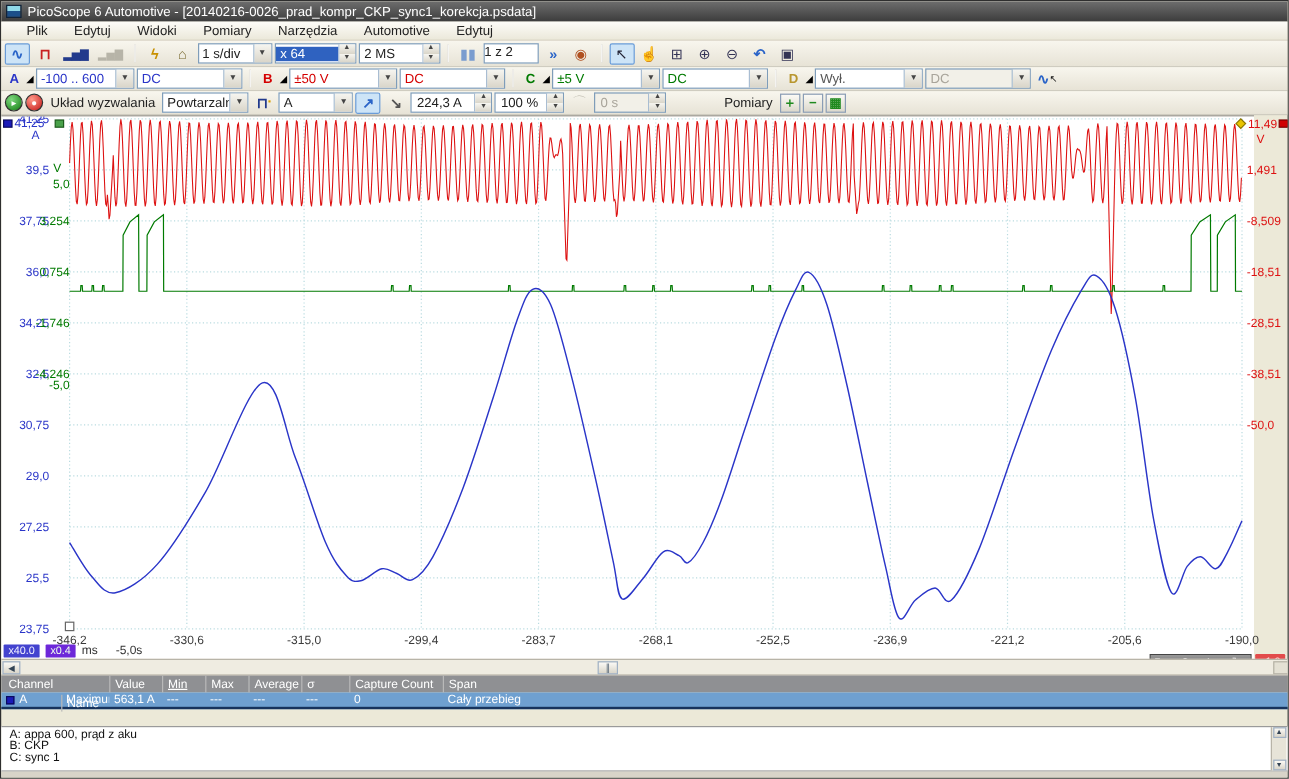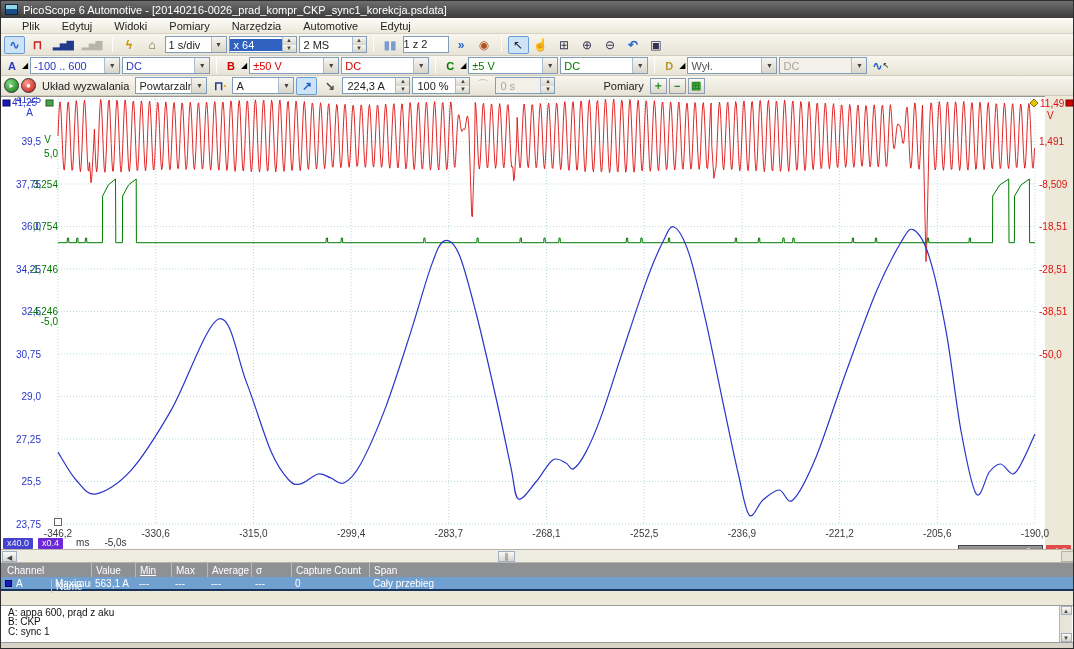--- a/index.html
+++ b/index.html
@@ -38,21 +38,21 @@
 .play{background:radial-gradient(circle at 35% 30%,#7fd87f,#0f7a0f)}
 .stop{background:radial-gradient(circle at 35% 30%,#ff9a8a,#c41414)}
 .mbtn{width:17px;height:16px;border:1px solid #8a9db5;background:linear-gradient(#fbfaf6,#dcd8cc);display:flex;align-items:center;justify-content:center;font-weight:bold;color:#1f8a1f;font-size:11px}
 
 .chart{position:absolute;top:95px;left:0;width:1044px;height:453px;background:#fff;border-top:1px solid #98958a}
 .chart svg{position:absolute;top:0;left:0}
 svg text{font-family:"Liberation Sans",sans-serif}
 .badges{position:absolute;top:440px;left:2px;display:flex;gap:5px;align-items:baseline;font-size:9px}
 .badge{padding:0 4px;height:11px;line-height:11px;color:#eef;border-radius:1px}
 .bA{background:#4343cf}.bC{background:#6d28d9;color:#efe}
-.msl{color:#333;font-size:10px;margin-left:8px}
+.msl{color:#333;font-size:10px;}
 .ofs{color:#333;font-size:10px;margin-left:10px}
 .zobar{position:absolute;top:448px;left:957px;width:85px;height:13px;background:linear-gradient(#9a9a9a,#5c5c5c);color:#fff;font-size:8px;display:flex;align-items:center;padding:0 3px;gap:4px;border:1px solid #444}
 .zobar .t{flex:1;white-space:nowrap}
 .zobar .ic{font-size:8px;line-height:8px}
 .x1b{position:absolute;top:448px;left:1045px;width:25px;height:12px;background:#e24b4b;color:#ffdede;font-size:9px;text-align:center;line-height:12px;border-radius:1px}
 
 .hscroll{position:absolute;top:548px;left:0;width:1074px;height:14px;background:#efece1;border-top:1px solid #b8b4a8;border-bottom:1px solid #b8b4a8}
 .harrow{position:absolute;left:1px;top:1px;width:15px;height:11px;border:1px solid #9fb0c4;background:linear-gradient(#fbfaf6,#d9d5c9);font-size:7px;text-align:center;line-height:11px;color:#345}
 .hthumb{position:absolute;left:497px;top:1px;width:17px;height:11px;border:1px solid #9fb0c4;background:linear-gradient(#fbfaf6,#d9d5c9);font-size:8px;text-align:center;line-height:10px;color:#567}
 .hcorner{position:absolute;right:1px;top:1px;width:13px;height:11px;border:1px solid #b5b1a5;background:#e4e1d4}
@@ -164,21 +164,21 @@
         <span class="g blue">↶</span>
       </div>
     <div class="tbtn">
         <span style="color:#335">▣</span>
       </div>
   </div>
 
   <div class="tb tb2">
     <span class="lbl g cA">A</span>
       <span style="color:#000;font-size:8px">◢</span>
-    <div class="xpsel" style="width:90px">
+    <div class="xpsel" style="width:82px">
         <span class="v cA" style="flex:1">-100 .. 600</span>
         <span class="ar">▼</span>
       </div>
     <div class="xpsel" style="width:88px">
         <span class="v cA" style="flex:1">DC</span>
         <span class="ar">▼</span>
       </div>
     <span class="sep"></span>
     <span class="lbl g cB">B</span>
       <span style="color:#000;font-size:8px">◢</span>

